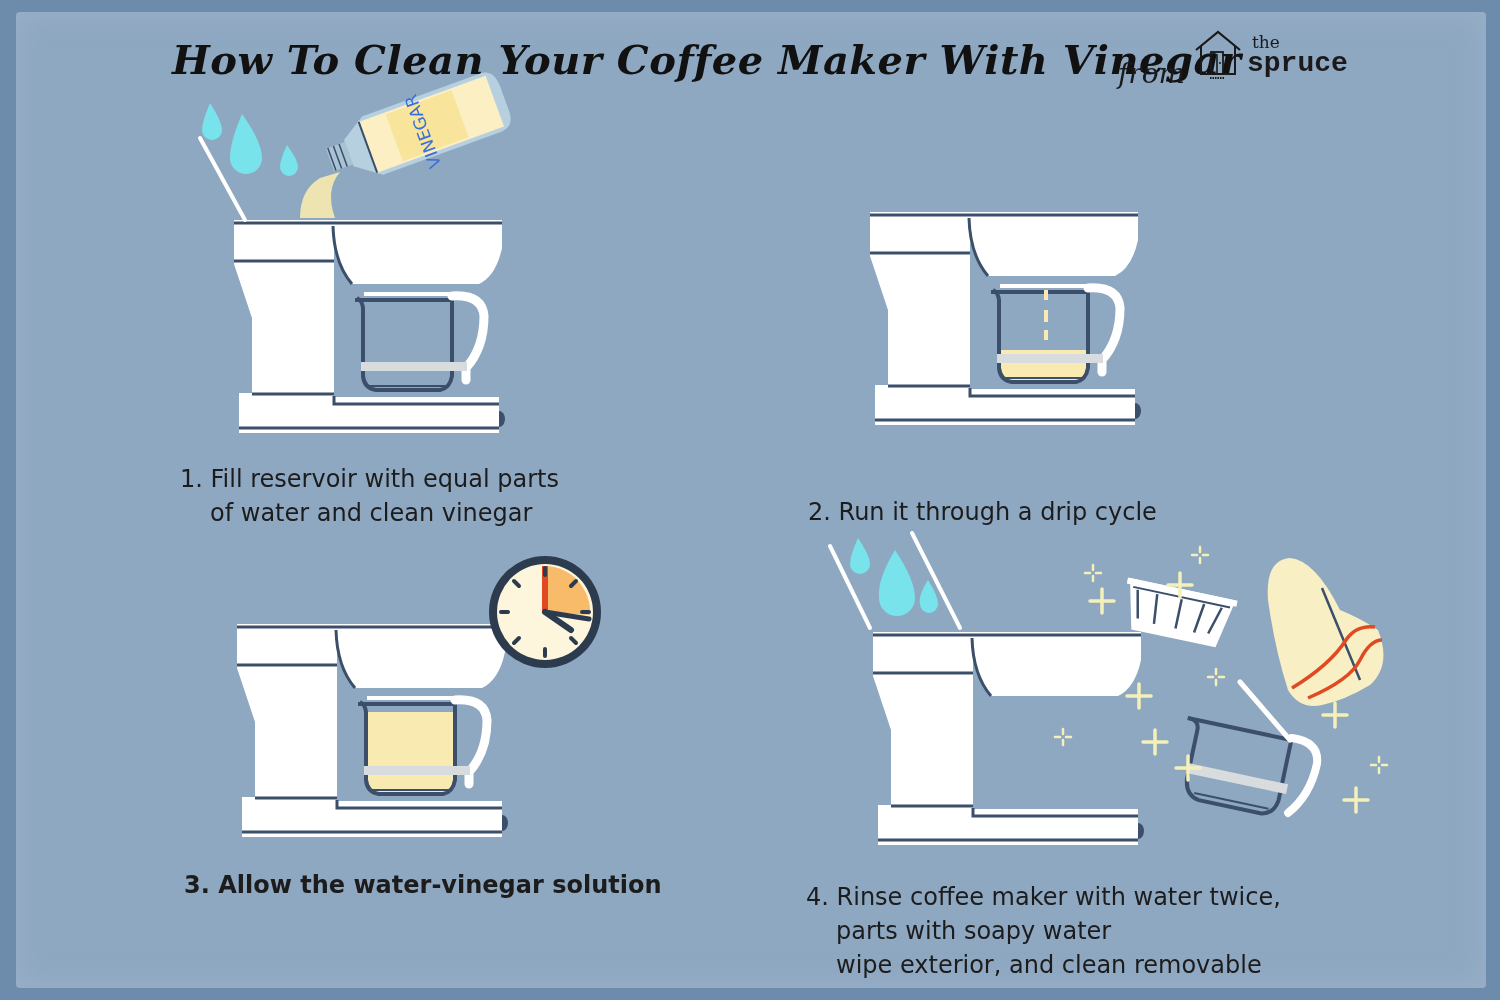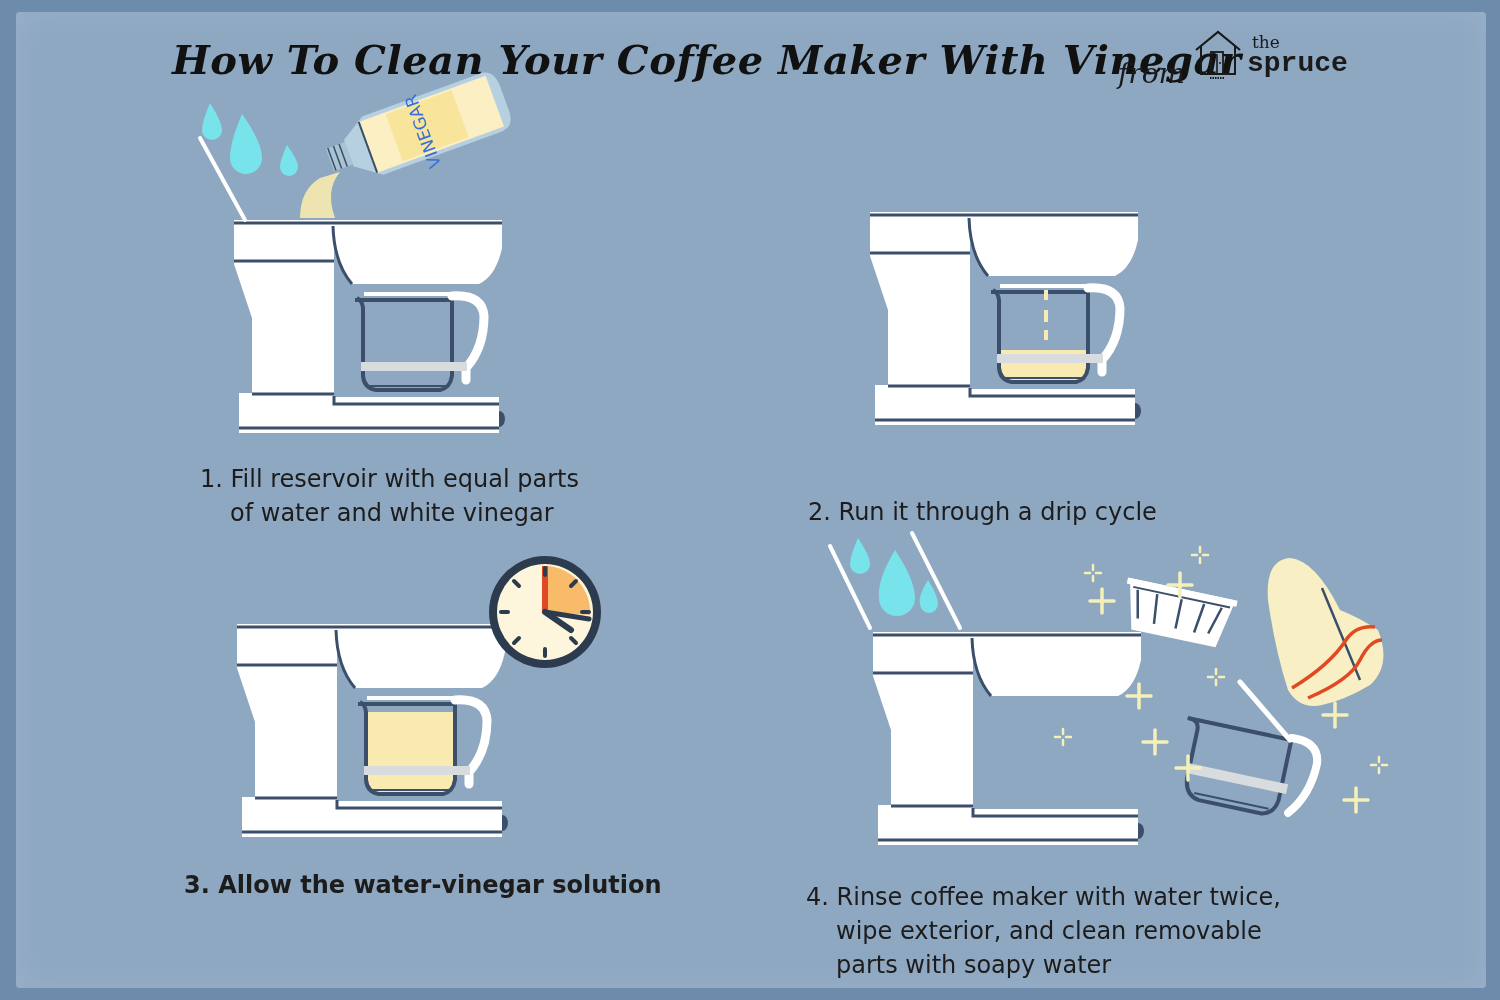--- a/index.html
+++ b/index.html
@@ -165,34 +165,34 @@
     <use href="#sparkle-small" x="1216" y="677"></use>
     <use href="#sparkle" x="1188" y="768"></use>
     <use href="#sparkle-small" x="1063" y="737"></use>
     <use href="#sparkle" x="1155" y="742"></use>
     <use href="#sparkle" x="1335" y="715"></use>
     <use href="#sparkle-small" x="1379" y="765"></use>
     <use href="#sparkle" x="1356" y="800"></use>
   </g>
 </svg>
 
-<div class="step-text" style="left:180px; top:462px;margin-left:20px;">
+<div class="step-text" style="left:180px; top:462px;">
   <span class="num">1.</span>
   <span>Fill reservoir with equal parts</span>
-  <span class="line2">of water and white vinegar</span>
+  <span class="line2">of water and clean vinegar</span>
 </div>
 
 <div class="step-text" style="left:808px; top:464px;margin-top:31px;">
   <span class="num">2.</span>
   <span>Run it through a drip cycle</span>
 </div>
 
 <div class="step-text" style="left:184px; top:868px;font-weight:bold;">
   <span class="num">3.</span>
   <span>Allow the water-vinegar solution</span>
 </div>
 
 <div class="step-text" style="left:806px; top:868px;margin-top:12px;">
   <span class="num">4.</span>
   <span>Rinse coffee maker with water twice,</span>
+  <span class="line2">parts with soapy water</span>
   <span class="line2">wipe exterior, and clean removable</span>
-  <span class="line2">parts with soapy water</span>
 </div>
 
 </body></html>

